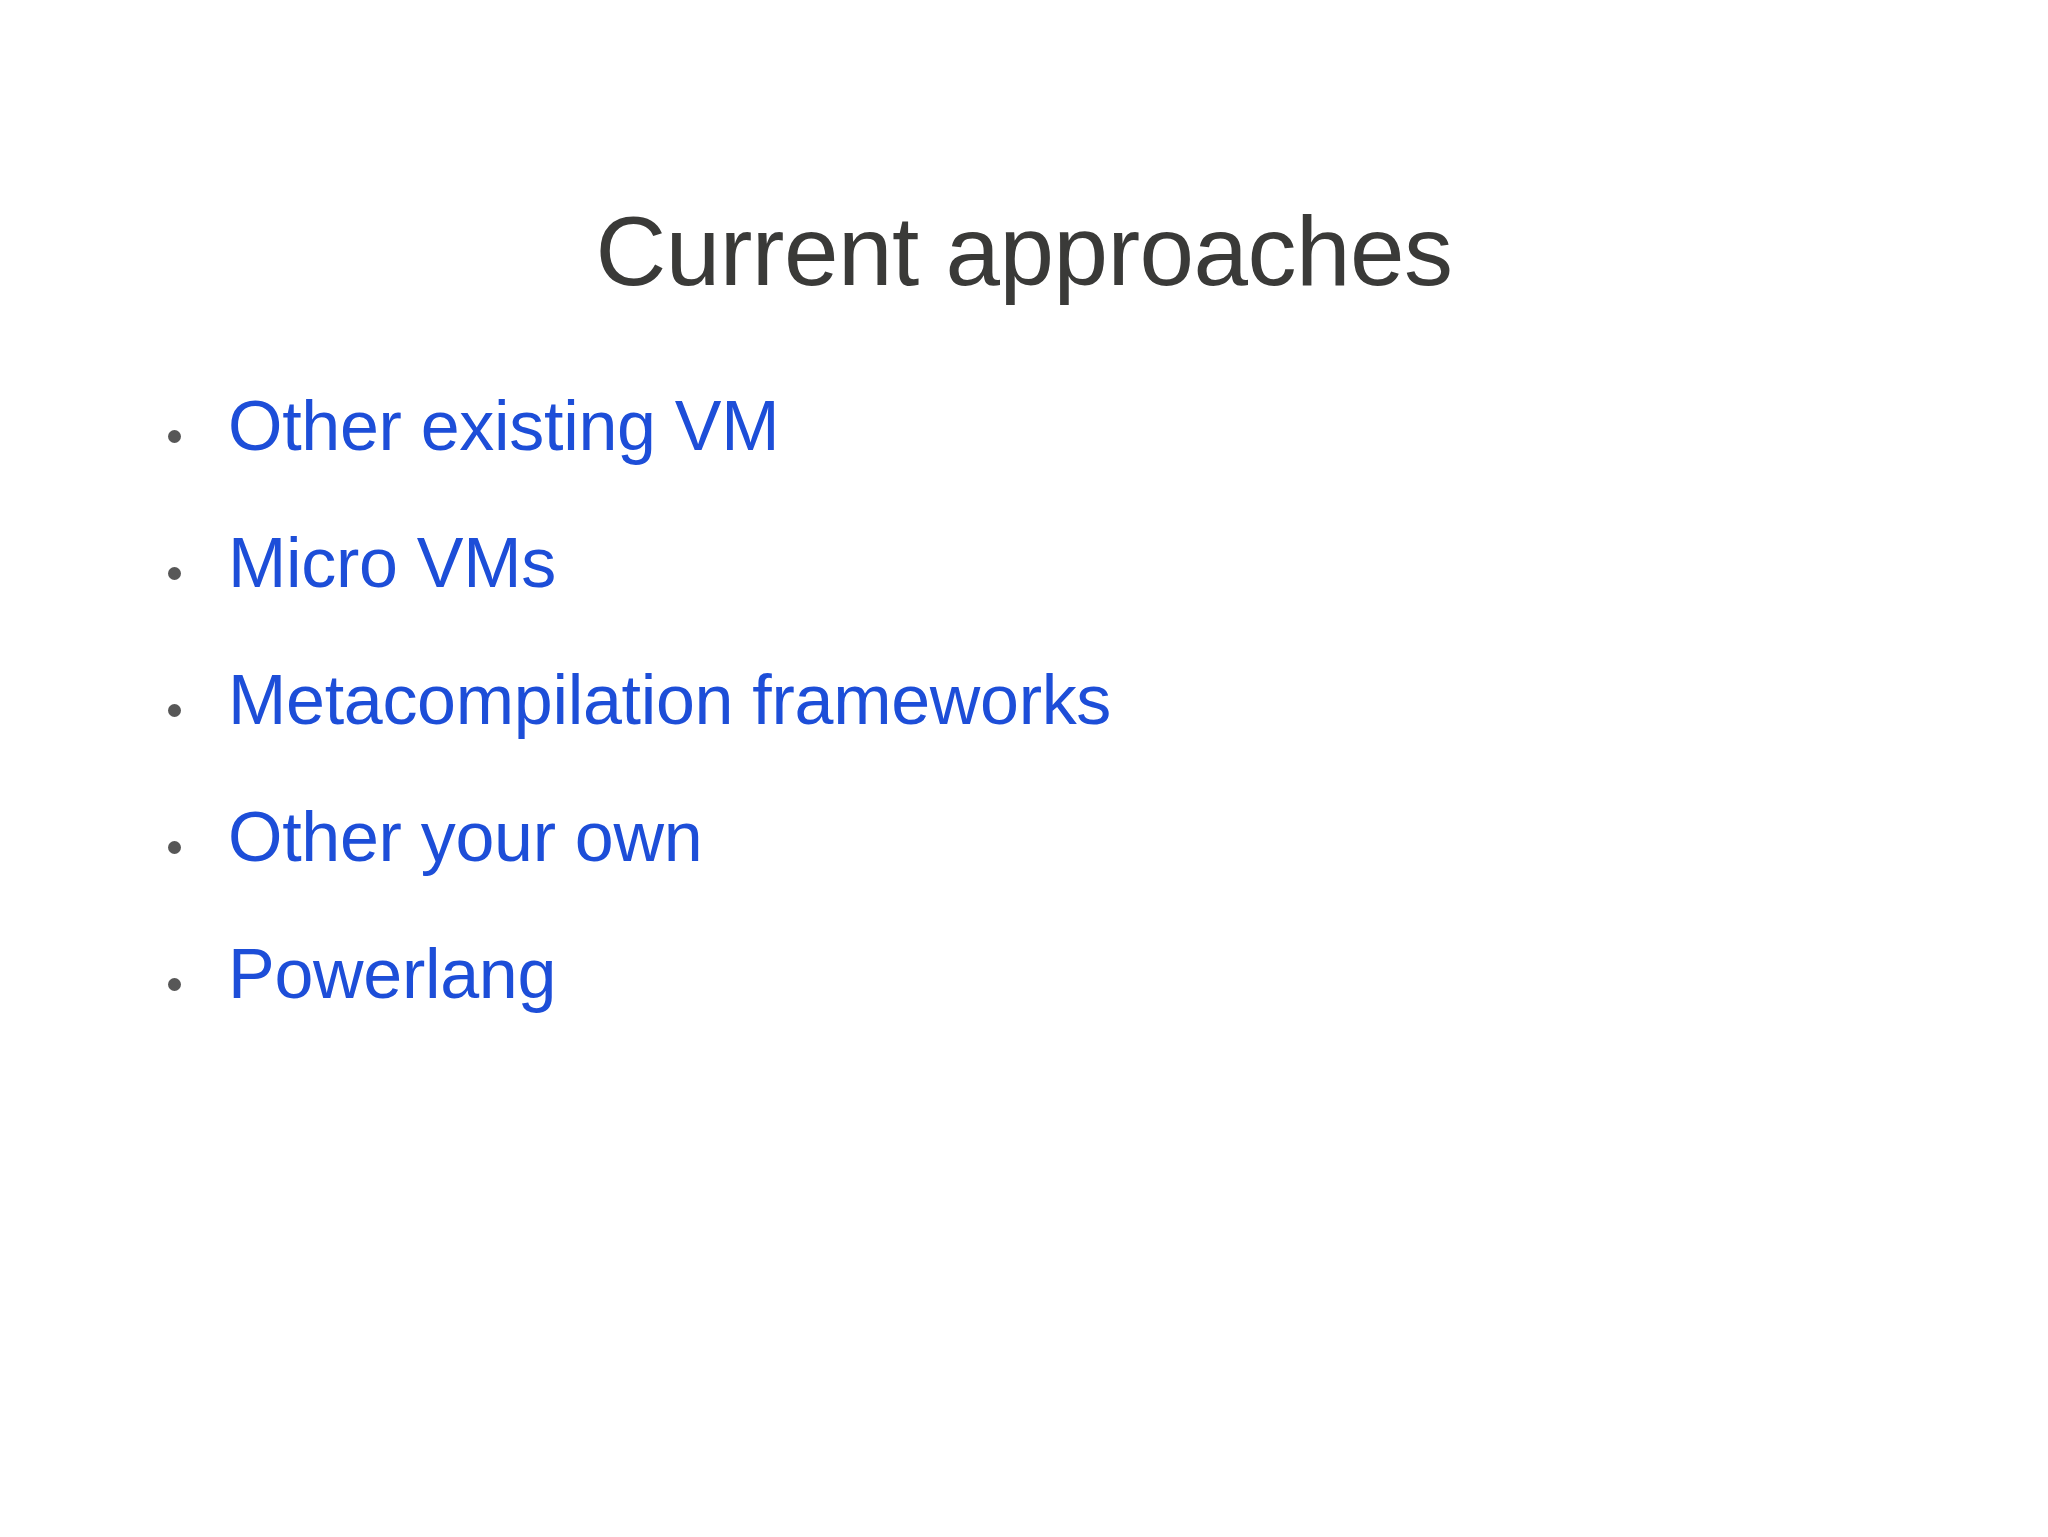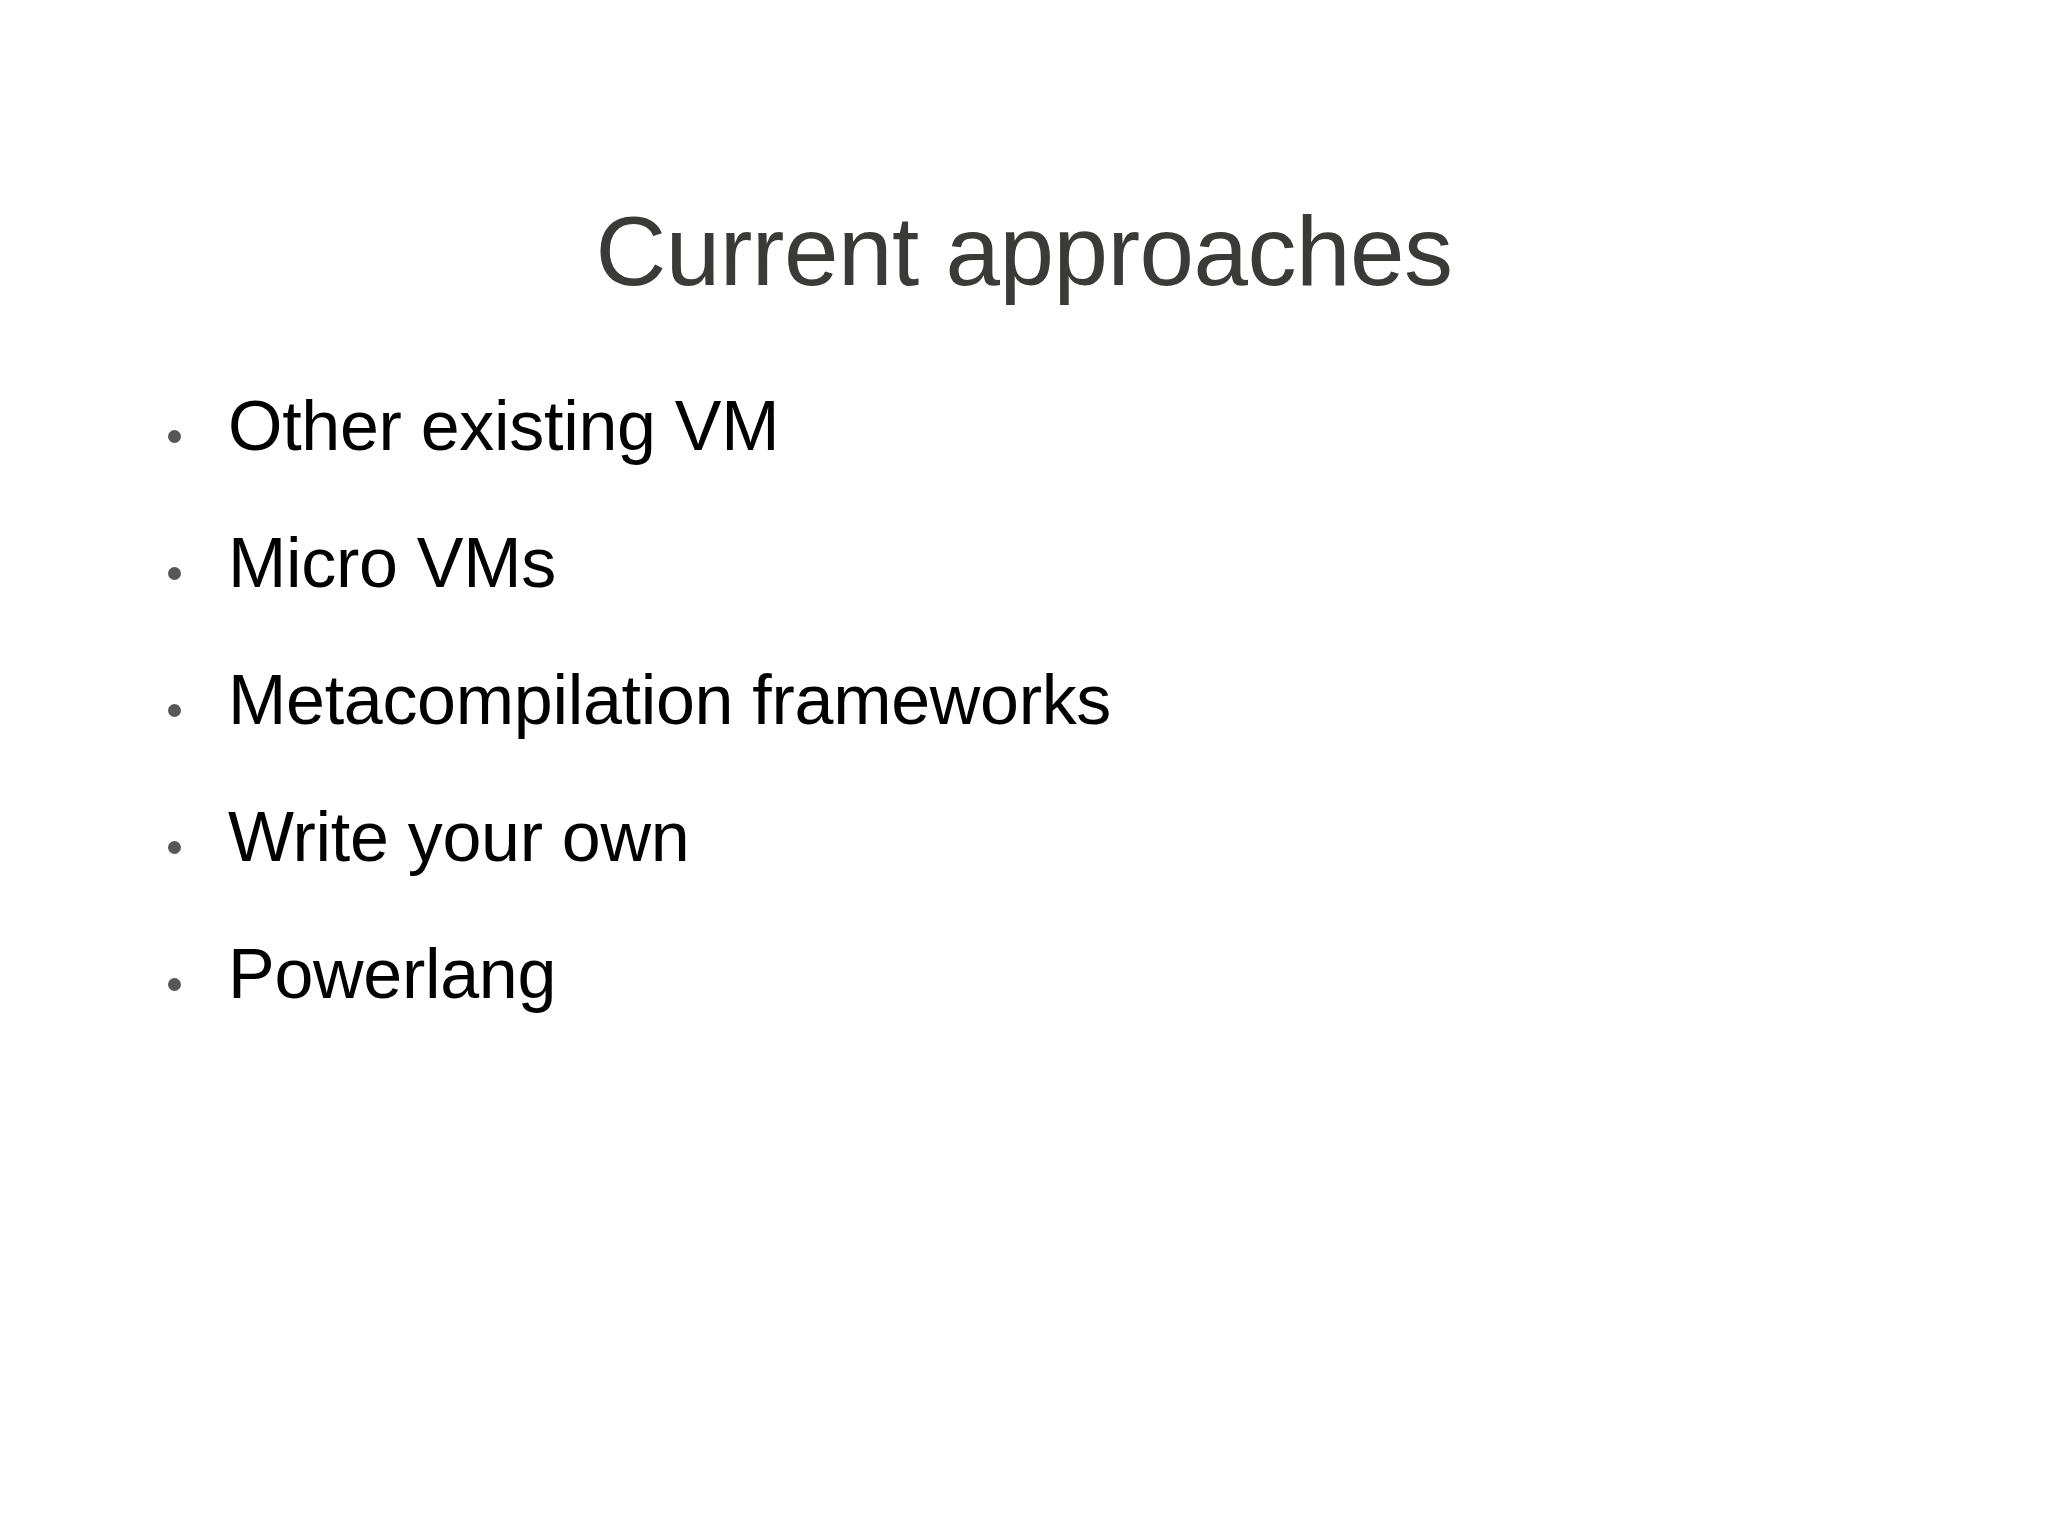--- a/index.html
+++ b/index.html
@@ -63,21 +63,21 @@
     border-radius: 50%;
     background: #575757;
   }
 
   .bullet-text {
     display: block;
     font-size: 70px;
     font-weight: 300;
     line-height: 96px;
     letter-spacing: -0.3px;
-    color: #000000;
+    color: #1d4ed8;
     white-space: nowrap;
   }
 </style>
 </head>
 <body>
 
 <div class="slide">
 
   <h1 class="slide-title">Current approaches</h1>
 
@@ -93,21 +93,21 @@
       <span class="bullet-text">Micro VMs</span>
     </li>
 
     <li class="bullet-item">
       <span class="bullet-marker"></span>
       <span class="bullet-text">Metacompilation frameworks</span>
     </li>
 
     <li class="bullet-item">
       <span class="bullet-marker"></span>
-      <span class="bullet-text">Write your own</span>
+      <span class="bullet-text">Other your own</span>
     </li>
 
     <li class="bullet-item">
       <span class="bullet-marker"></span>
       <span class="bullet-text">Powerlang</span>
     </li>
 
   </ul>
 
 </div>

